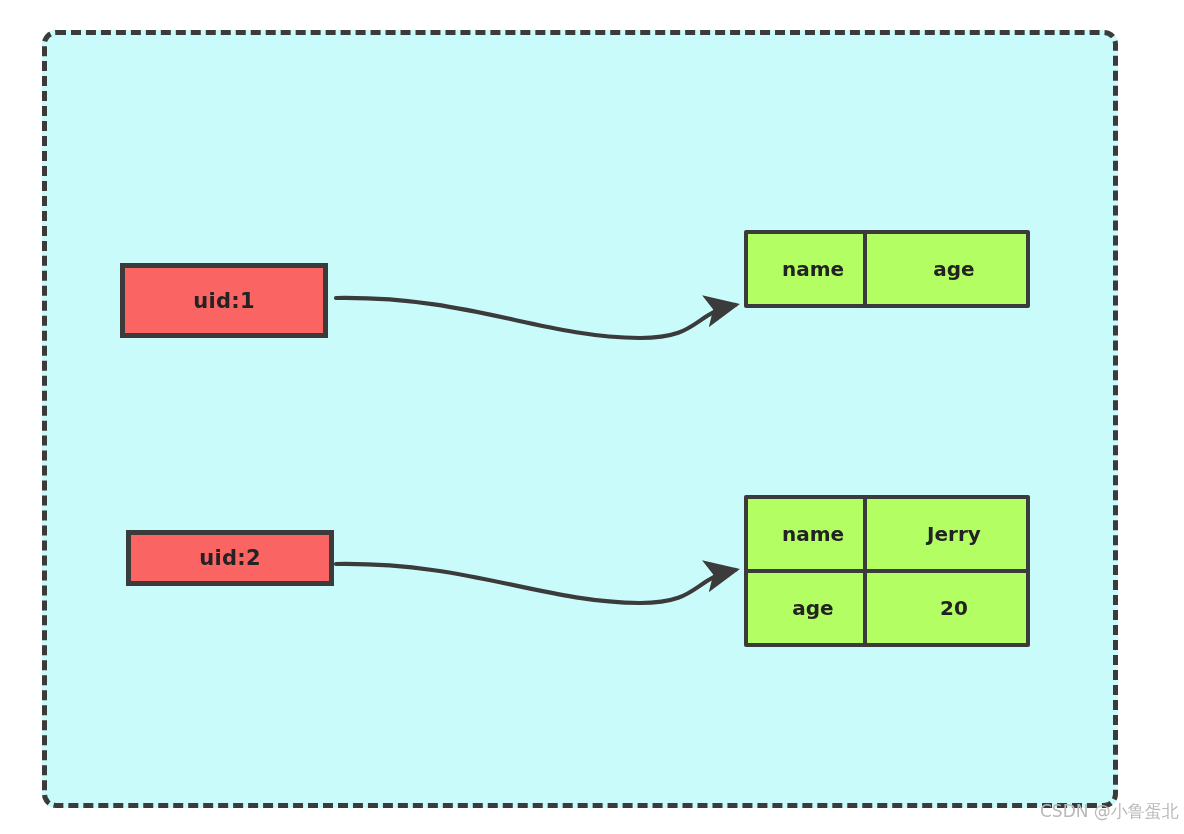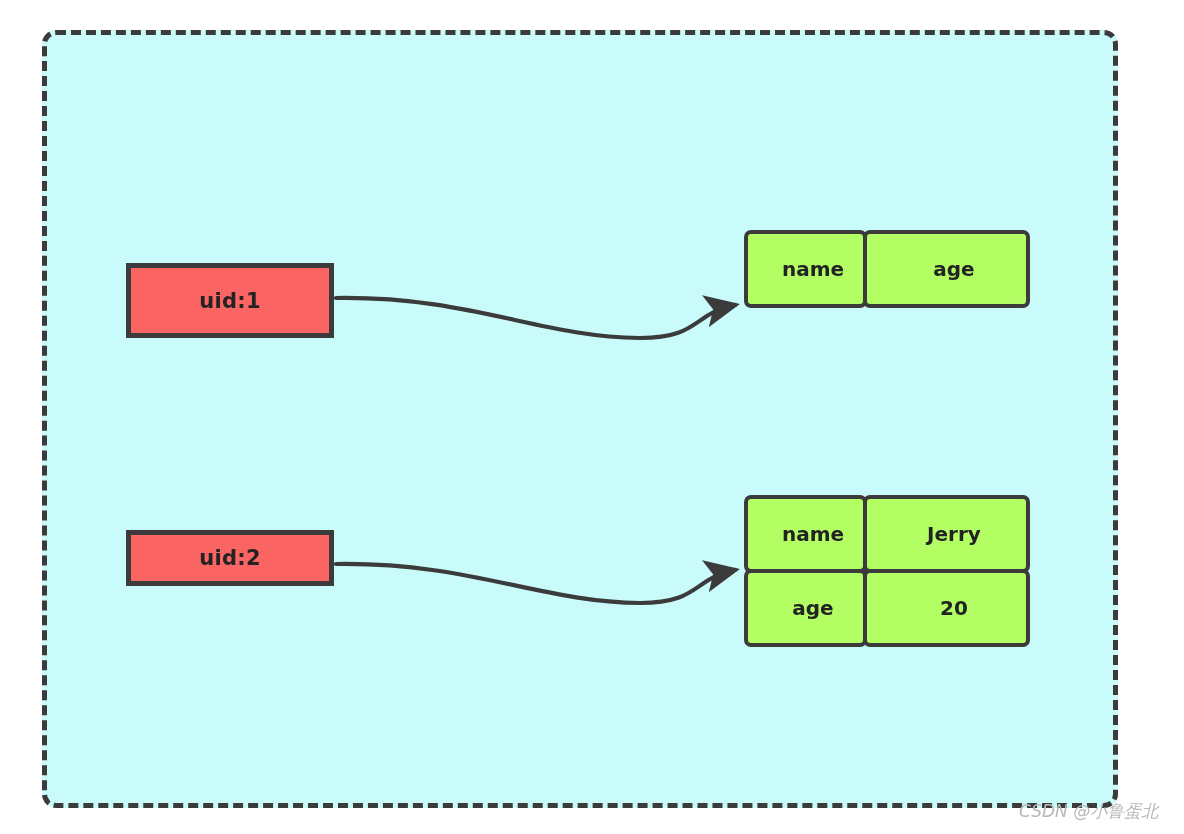--- a/index.html
+++ b/index.html
@@ -42,40 +42,40 @@
     background: #fa6564;
     border: 5px solid #3b3b3b;
     display: flex;
     align-items: center;
     justify-content: center;
     font-size: 21px;
     font-weight: bold;
     color: #232323;
     letter-spacing: 0.3px;
   }
-  #key-box-1 { left: 126px; top: 263px; width: 208px; height: 75px; }
+  #key-box-1 { left: 120px; top: 263px; width: 208px; height: 75px; }
   #key-box-2 { left: 126px; top: 530px; width: 208px; height: 56px; }
 
   
   .hash-table {
     position: absolute;
     width: 282px;
     height: 148px;
     display: grid;
     grid-template-columns: 119px 163px;
     grid-template-rows: 74px 74px;
   }
   #hash-table-1 { left: 746px; top: 232px; }
   #hash-table-2 { left: 746px; top: 497px; }
 
   .hash-cell {
     box-sizing: border-box;
     background: #b2fe63;
     border: 4px solid #3b3b3b;
-    border-radius: 7px;
+    border-radius: 2px;
     display: flex;
     align-items: center;
     justify-content: center;
     font-size: 20px;
     font-weight: bold;
     color: #232323;
     margin: -2px;
     padding-left: 15px;
   }
 
@@ -84,27 +84,26 @@
     position: absolute;
     left: 0; top: 0;
     width: 1184px;
     height: 834px;
     pointer-events: none;
   }
 
   
   .watermark {
     position: absolute;
-    left: 1019px;
+    left: 1040px;
     top: 800px;
     font-size: 17px;
     color: #b9b9b9;
     white-space: nowrap;
     font-family: "DejaVu Sans", "Liberation Sans", sans-serif;
-    font-style: italic;
   }
 </style>
 </head>
 <body>
 
 <div id="canvas">
 
   <div class="dashed-container"></div>
 
   <svg id="connectors" viewBox="0 0 1184 834" xmlns="http://www.w3.org/2000/svg">

